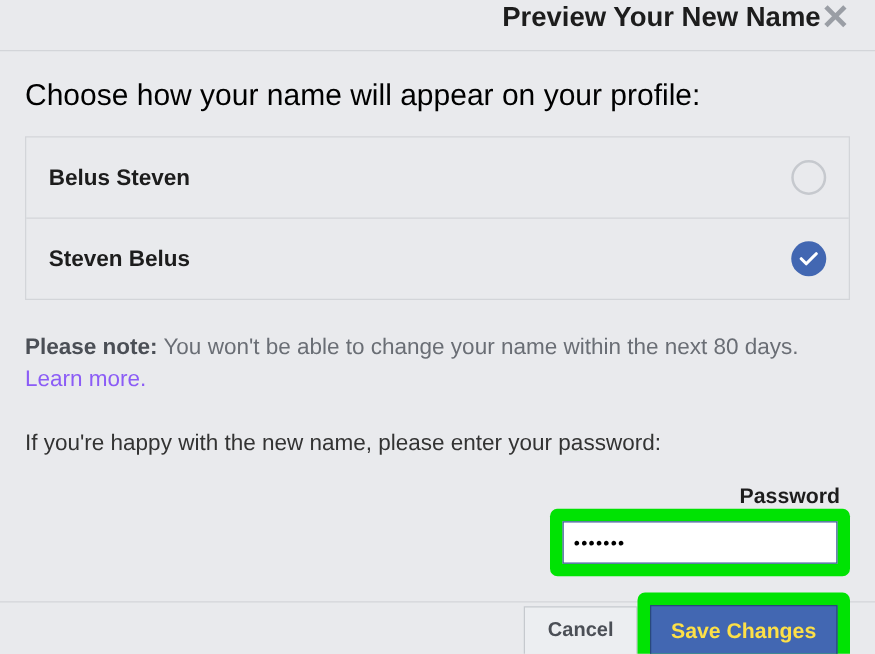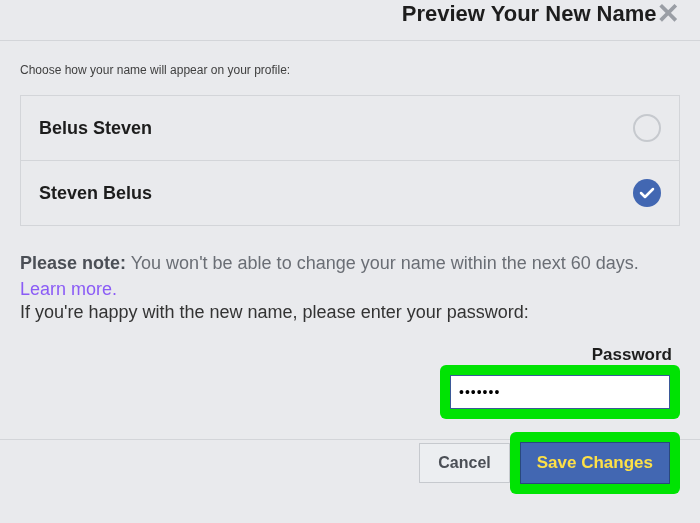--- a/index.html
+++ b/index.html
@@ -31,22 +31,22 @@
       font-size: 28px;
       color: #9a9ea5;
       font-weight: bold;
       cursor: pointer;
       line-height: 1;
     }
     .modal-body {
       padding: 22px 20px 0 20px;
     }
     .instruction {
-      font-size: 12px;
-      color: #404040;
+      font-size: 24px;
+      color: #000000;
       margin-bottom: 18px;
     }
     .name-options {
       border: 1px solid #d3d5d9;
     }
     .name-option {
       display: flex;
       justify-content: space-between;
       align-items: center;
       padding: 18px 18px;
@@ -86,20 +86,21 @@
       color: #4b4f56;
     }
     .learn-more {
       color: #8b5cf6;
       cursor: pointer;
       display: inline-block;
       margin-top: 0;
       font-size: 18px;
     }
     .happy-text {
+      margin-top: 28px;
       font-size: 18px;
       color: #333;
     }
     .password-row {
       display: flex;
       align-items: flex-end;
       margin-top: 22px;
       justify-content: flex-start;
       padding-left: 120px;
       flex-direction: column;
@@ -185,21 +186,21 @@
         <span class="radio-circle radio-selected">
           <svg width="16" height="16" viewBox="0 0 16 16">
               <path d="M2 8 L6 12 L14 4" stroke="#fff" stroke-width="2.5" fill="none" stroke-linecap="round" stroke-linejoin="round"></path>
             </svg>
         </span>
       </div>
     </div>
 
     <div class="note">
       <span class="note-bold">Please note:</span>
-      <span>You won't be able to change your name within the next 60 days.</span><br>
+      <span>You won't be able to change your name within the next 80 days.</span><br>
       <span class="learn-more"><span>Learn more</span>.</span>
     </div>
 
     <div class="happy-text">If you're happy with the new name, please enter your password:</div>
 
     <div class="password-row">
       <span class="password-label">Password</span>
       <span class="pw-highlight">
         <input type="text" class="password-input" value="•••••••" style="">
       </span>

